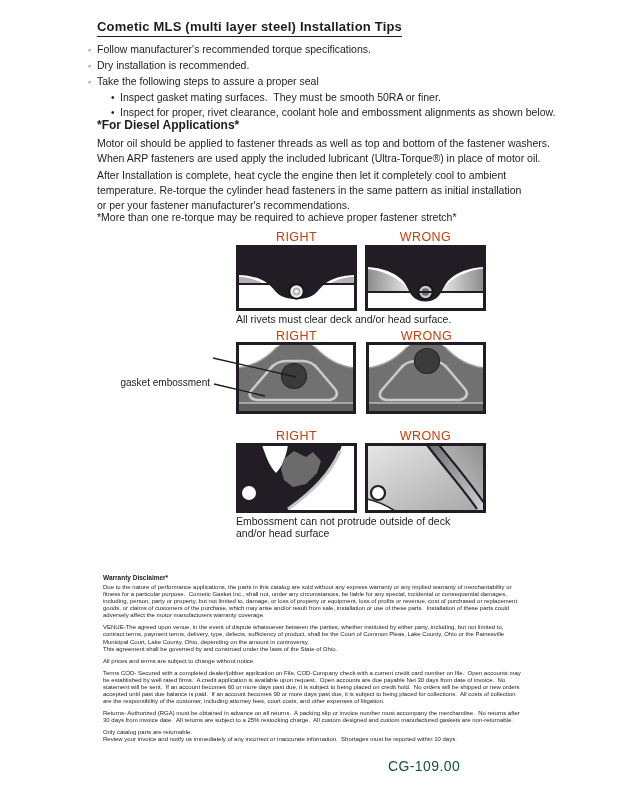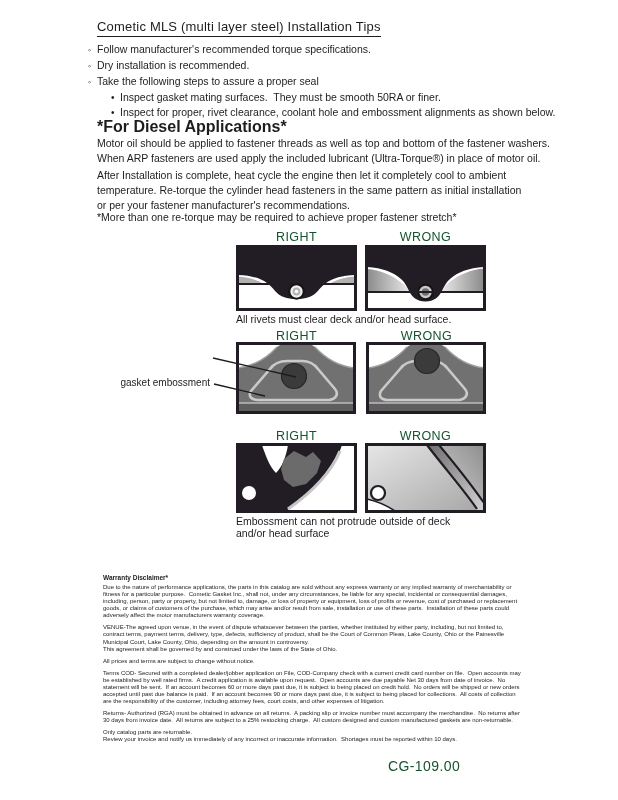--- a/index.html
+++ b/index.html
@@ -4,31 +4,31 @@
 <style>
   html,body{margin:0;padding:0;background:#e9e9e9;}
   .page{
     position:relative;width:618px;height:800px;background:#ffffff;
     font-family:"Liberation Sans","DejaVu Sans",sans-serif;color:#1d1d1f;
     overflow:hidden;margin:0 auto;
   }
   .abs{position:absolute;}
   .pre{white-space:pre;}
   .title{
-    font-size:13px;font-weight:normal;letter-spacing:.2px;
+    font-size:13px;font-weight:bold;letter-spacing:.2px;
     border-bottom:1.6px solid #1d1d1f;padding-bottom:2px;
   }
   .bullets{font-size:10.5px;}
   .bullet-row{display:flex;align-items:baseline;line-height:15px;}
   .bullet-row.lvl2{padding-left:23px;}
   .bullet-row .marker{width:9px;flex:0 0 9px;font-size:10px;}
   .bullet-row.lvl1 .marker{font-size:9px;}
-  .heading2{font-size:16px;font-weight:bold;}
+  .heading2{font-size:12px;font-weight:bold;}
   .para{font-size:10.5px;line-height:15px;white-space:pre;}
-  .fig-label{font-size:12.5px;letter-spacing:.4px;text-align:center;width:121px;color:#14532d;}
+  .fig-label{font-size:12.5px;letter-spacing:.4px;text-align:center;width:121px;color:#c2410c;}
   .fig-caption{font-size:10.5px;white-space:pre;line-height:12px;}
   .ann-label{font-size:10px;line-height:11px;text-align:right;white-space:pre;width:120px;}
   .legal-h{font-size:6.5px;font-weight:bold;}
   .fine{font-size:6px;line-height:1.18;white-space:pre;margin:0 0 5px 0;}
   .doc-code{font-size:14px;letter-spacing:.4px;color:#14532d;}
   svg{display:block;}
   .overlay{pointer-events:none;}
 </style>
 </head>
 <body>

